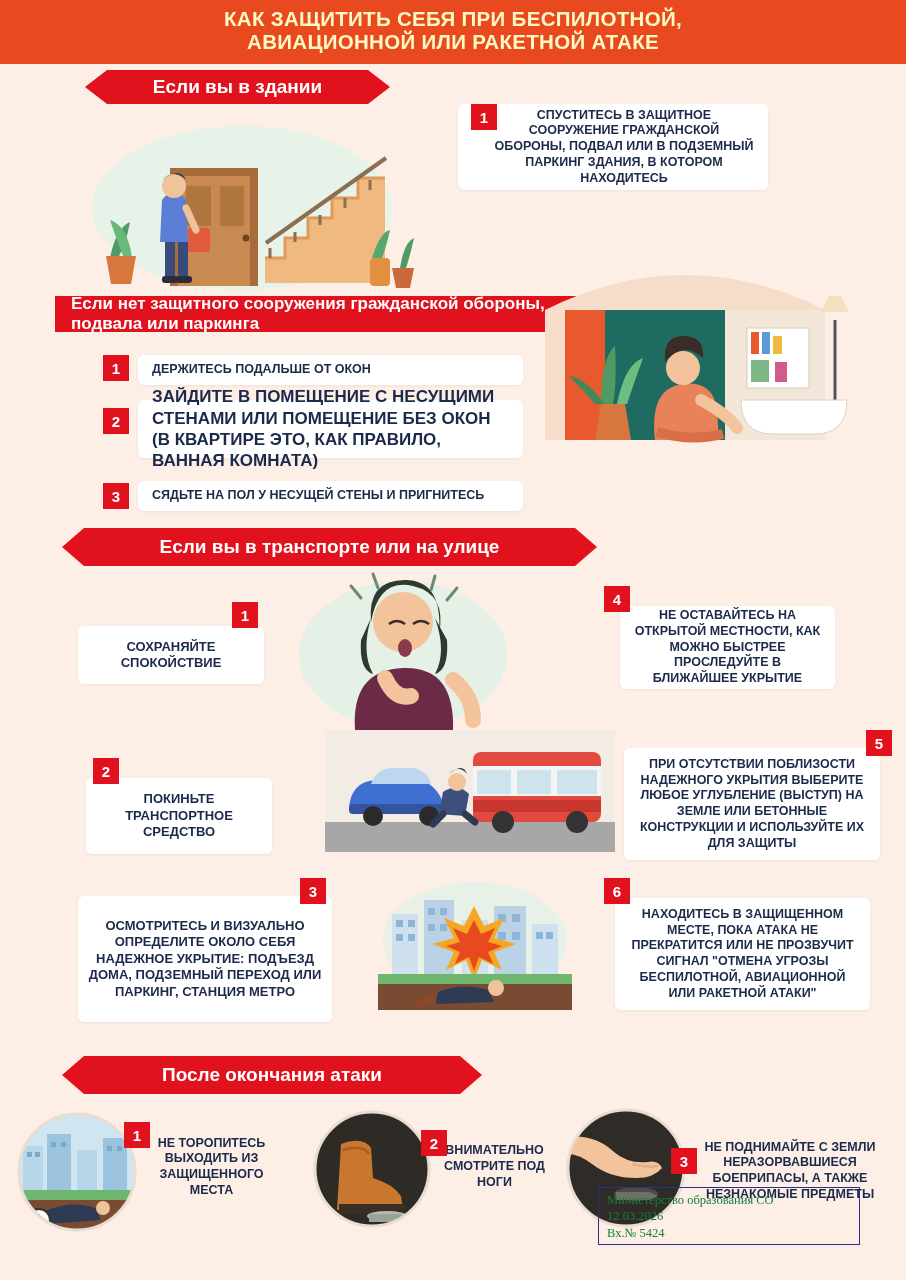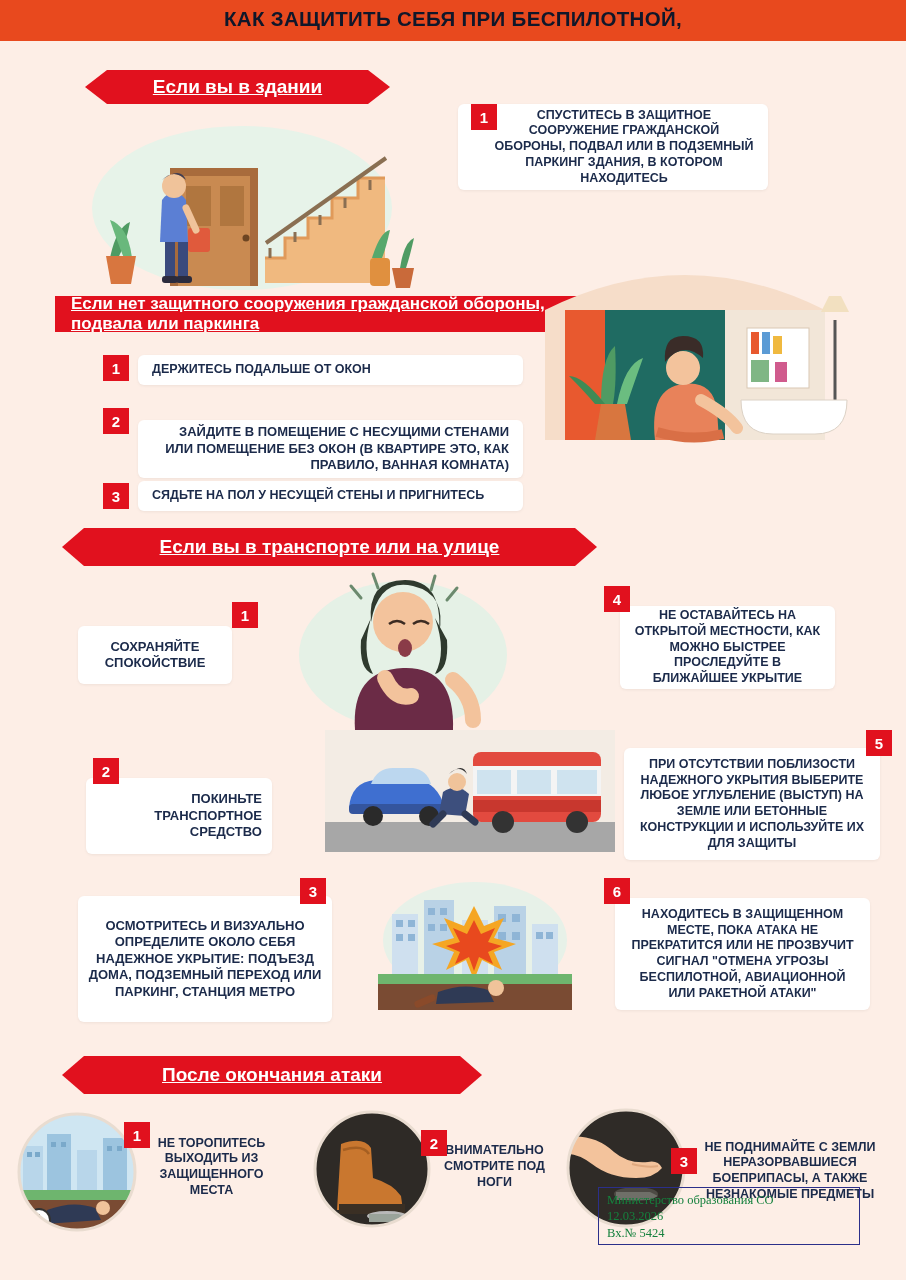--- a/index.html
+++ b/index.html
@@ -8,41 +8,40 @@
     height: 1280px;
     background: #fdeee6;
     font-family: "Liberation Sans", sans-serif;
     position: relative;
     overflow: hidden;
   }
 
   
   .title-bar {
     background: #e8491e;
-    color: #0f172a;
+    color: #fef9c3;
     text-align: center;
     padding: 8px 20px 10px 20px;
     font-weight: bold;
     font-size: 20.5px;
     line-height: 1.12;
     letter-spacing: 0.3px;
   }
 
   
   .ribbon {
     position: absolute;
     background: #e1111e;
     color: #fff;
     font-weight: bold;
     display: flex;
     align-items: center;
     justify-content: center;
     text-align: center;
     line-height: 1.15;
-    text-decoration: underline;
   }
   .ribbon::after {
     content: "";
     position: absolute;
     right: -0px;
     top: 0;
     width: 0; height: 0;
   }
   .ribbon.notch-right {
     clip-path: polygon(0 0, 100% 0, calc(100% - 22px) 50%, 100% 100%, 0 100%);
@@ -72,41 +71,42 @@
     background: #fff;
     border-radius: 6px;
     color: #1b2a4a;
     font-weight: bold;
     line-height: 1.26;
     display: flex;
     align-items: center;
     box-shadow: 0 1px 3px rgba(0,0,0,0.06);
   }
   .card.center { justify-content: center; text-align: center; }
-  .card.left { text-align: right; }
+  .card.left { text-align: left; }
 
   
   .illu { position: absolute; overflow: hidden; }
 
   .stamp {
     position: absolute;
     border: 1.5px solid #2b2f8a;
     color: #15803d;
     font-family: "Liberation Serif", serif;
     font-size: 12.5px;
     line-height: 1.3;
     padding: 4px 8px;
     background: transparent;
   }
 </style>
 </head>
 <body>
 
 <div class="title-bar">
   <div>КАК ЗАЩИТИТЬ СЕБЯ ПРИ БЕСПИЛОТНОЙ,</div>
+  <div>АВИАЦИОННОЙ ИЛИ РАКЕТНОЙ АТАКЕ</div>
 </div>
 
 <div class="ribbon notch-both" style="left:85px; top:70px; width:305px; height:34px; font-size:19px;">
   <span>Если вы в здании</span>
 </div>
 
 <div class="illu" style="left:70px; top:108px; width:345px; height:185px;">
   <svg width="345" height="185" viewBox="0 0 345 185">
     <ellipse cx="172" cy="100" rx="150" ry="82" fill="#e7f3e9"></ellipse>
 
@@ -188,21 +188,21 @@
 <div class="num" style="left:103px; top:355px;">
   <span>1</span>
 </div>
 <div class="card left" style="left:138px; top:355px; width:385px; height:30px; padding:0 14px; font-size:12.5px;">
   <span>ДЕРЖИТЕСЬ ПОДАЛЬШЕ ОТ ОКОН</span>
 </div>
 
 <div class="num" style="left:103px; top:408px;">
   <span>2</span>
 </div>
-<div class="card left" style="left:138px; top:400px; width:385px; height:58px; padding:16px 14px; font-size:13px;margin-top:20px;">
+<div class="card left" style="left:138px; top:400px; width:385px; height:58px; padding:16px 14px; font-size:17px;">
   <span>ЗАЙДИТЕ В ПОМЕЩЕНИЕ С НЕСУЩИМИ СТЕНАМИ ИЛИ ПОМЕЩЕНИЕ БЕЗ ОКОН (В КВАРТИРЕ ЭТО, КАК ПРАВИЛО, ВАННАЯ КОМНАТА)</span>
 </div>
 
 <div class="num" style="left:103px; top:483px;">
   <span>3</span>
 </div>
 <div class="card left" style="left:138px; top:481px; width:385px; height:30px; padding:0 14px; font-size:12.5px;">
   <span>СЯДЬТЕ НА ПОЛ У НЕСУЩЕЙ СТЕНЫ И ПРИГНИТЕСЬ</span>
 </div>
 
@@ -223,21 +223,21 @@
     <ellipse cx="120" cy="88" rx="7" ry="9" fill="#8a3b48"></ellipse>
     <path d="M100 118 q10 22 26 18" stroke="#f3c39c" stroke-width="16" stroke-linecap="round" fill="none"></path>
     <path d="M168 120 q20 16 20 40" stroke="#f3c39c" stroke-width="16" stroke-linecap="round" fill="none"></path>
     <path d="M66 26 l10 12 M88 14 l5 14 M150 16 l-4 14 M172 28 l-10 12" stroke="#6b8a6e" stroke-width="3" stroke-linecap="round"></path>
   </svg>
 </div>
 
 <div class="num" style="left:232px; top:602px;">
   <span>1</span>
 </div>
-<div class="card center" style="left:78px; top:626px; width:154px; height:58px; padding:0 10px; font-size:13px;">
+<div class="card center" style="left:78px; top:626px; width:186px; height:58px; padding:0 10px; font-size:13px;">
   <span>СОХРАНЯЙТЕ СПОКОЙСТВИЕ</span>
 </div>
 
 <div class="num" style="left:604px; top:586px;">
   <span>4</span>
 </div>
 <div class="card center" style="left:620px; top:606px; width:215px; height:83px; padding:0 10px; font-size:12.5px;">
   <span>НЕ ОСТАВАЙТЕСЬ НА ОТКРЫТОЙ МЕСТНОСТИ, КАК МОЖНО БЫСТРЕЕ ПРОСЛЕДУЙТЕ В БЛИЖАЙШЕЕ УКРЫТИЕ</span>
 </div>
 
@@ -264,21 +264,21 @@
     <path d="M118 62 q14 -10 26 2 l-4 22 -26 -2 z" fill="#3d4f7d"></path>
     <circle cx="132" cy="52" r="9" fill="#f0c39a"></circle>
     <path d="M124 44 q10 -10 18 0 q-4 -12 -18 0 z" fill="#333"></path>
     <path d="M118 84 l-10 10 M140 84 l10 8" stroke="#2f3a55" stroke-width="7" stroke-linecap="round"></path>
   </svg>
 </div>
 
 <div class="num" style="left:93px; top:758px;">
   <span>2</span>
 </div>
-<div class="card center" style="left:86px; top:778px; width:186px; height:76px; padding:12px 10px; font-size:13px;text-align:right;">
+<div class="card center" style="left:86px; top:778px; width:186px; height:76px; padding:12px 10px; font-size:13px;">
   <span>ПОКИНЬТЕ ТРАНСПОРТНОЕ СРЕДСТВО</span>
 </div>
 
 <div class="num" style="left:866px; top:730px;">
   <span>5</span>
 </div>
 <div class="card center" style="left:624px; top:748px; width:256px; height:112px; padding:0 10px; font-size:12.5px;">
   <span>ПРИ ОТСУТСТВИИ ПОБЛИЗОСТИ НАДЕЖНОГО УКРЫТИЯ ВЫБЕРИТЕ ЛЮБОЕ  УГЛУБЛЕНИЕ (ВЫСТУП) НА ЗЕМЛЕ ИЛИ БЕТОННЫЕ КОНСТРУКЦИИ И ИСПОЛЬЗУЙТЕ ИХ ДЛЯ ЗАЩИТЫ</span>
 </div>
 

